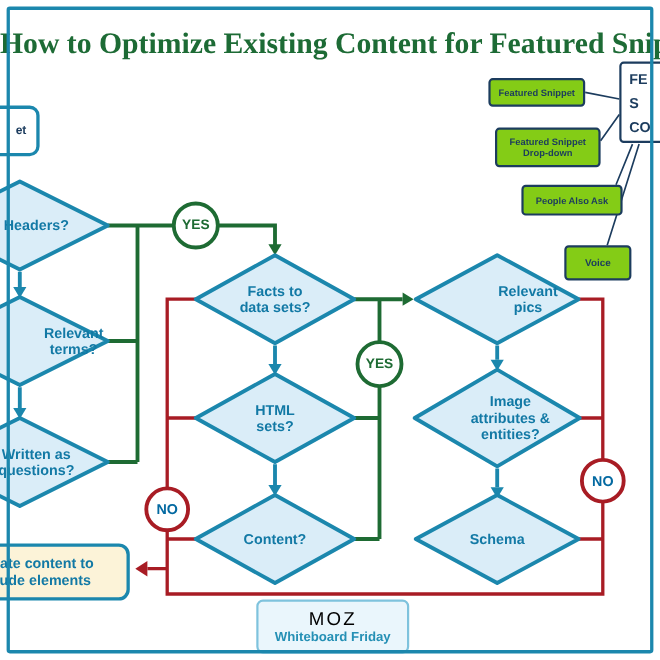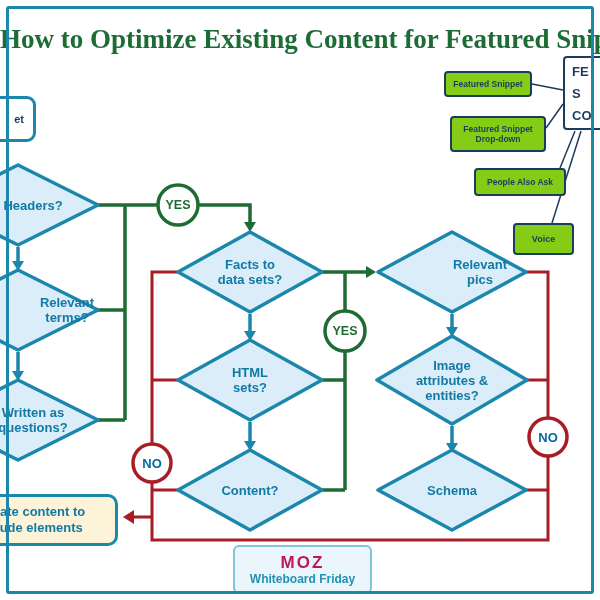--- a/index.html
+++ b/index.html
@@ -44,21 +44,21 @@
     position:absolute; left:-58px; top:494px; width:176px; height:52px; background:#fcf3d8;
     border:3px solid #1b87ad; border-radius:10px; z-index:2; display:flex; align-items:center;
     justify-content:center; text-align:center; font-weight:bold; font-size:13px;
     line-height:16px; color:#1279a5; box-sizing:border-box; padding:4px 8px;
   }
   .mozbox {
     position:absolute; left:233px; top:545px; width:135px; height:45px; background:#eaf6fc;
     border:2px solid #7fc3dd; border-radius:6px; z-index:2; display:flex;
     flex-direction:column; align-items:center; justify-content:center;
   }
-  .mozlogo { font-weight:bold; font-size:17px; letter-spacing:2px; color:#be185d; line-height:19px; }
+  .mozlogo { font-weight:normal; font-size:17px; letter-spacing:2px; color:#000000; line-height:19px; }
   .moztag  { font-weight:bold; font-size:12px; color:#2590b5; line-height:14px; }
 </style>
 </head>
 <body>
 
 <div class="stage">
 
   <svg class="layer" width="600" height="600" viewBox="0 0 600 600">
 
     <g stroke="#a81c24" stroke-width="3" fill="none">
@@ -130,21 +130,21 @@
     <div>CO</div>
   </div>
 
   <div class="dlabel" style="left:33px;  top:205px; width:70px;">Headers?</div>
   <div class="dlabel" style="left:33px;  top:310px; width:64px;margin-left:34px;">Relevant terms?</div>
   <div class="dlabel" style="left:33px;  top:420px; width:78px;">Written as questions?</div>
   <div class="dlabel" style="left:250px; top:272px; width:74px;">Facts to data sets?</div>
   <div class="dlabel" style="left:250px; top:380px; width:48px;">HTML sets?</div>
   <div class="dlabel" style="left:250px; top:490px; width:80px;">Content?</div>
   <div class="dlabel" style="left:480px; top:272px; width:64px;">Relevant pics</div>
-  <div class="dlabel" style="left:452px; top:380px; width:80px;text-align:center;">Image attributes &amp; entities?</div>
+  <div class="dlabel" style="left:464px; top:380px; width:80px;text-align:center;">Image attributes &amp; entities?</div>
   <div class="dlabel" style="left:452px; top:490px; width:80px;">Schema</div>
 
   <div class="dlabel yes" style="left:178px; top:205px;">YES</div>
   <div class="dlabel yes" style="left:345px; top:331px;">YES</div>
   <div class="dlabel no" style="left:152px; top:463px;">NO</div>
   <div class="dlabel no" style="left:548px; top:437px;">NO</div>
 
   <div class="creambox">
     <span>Update content to include elements</span>
   </div>

